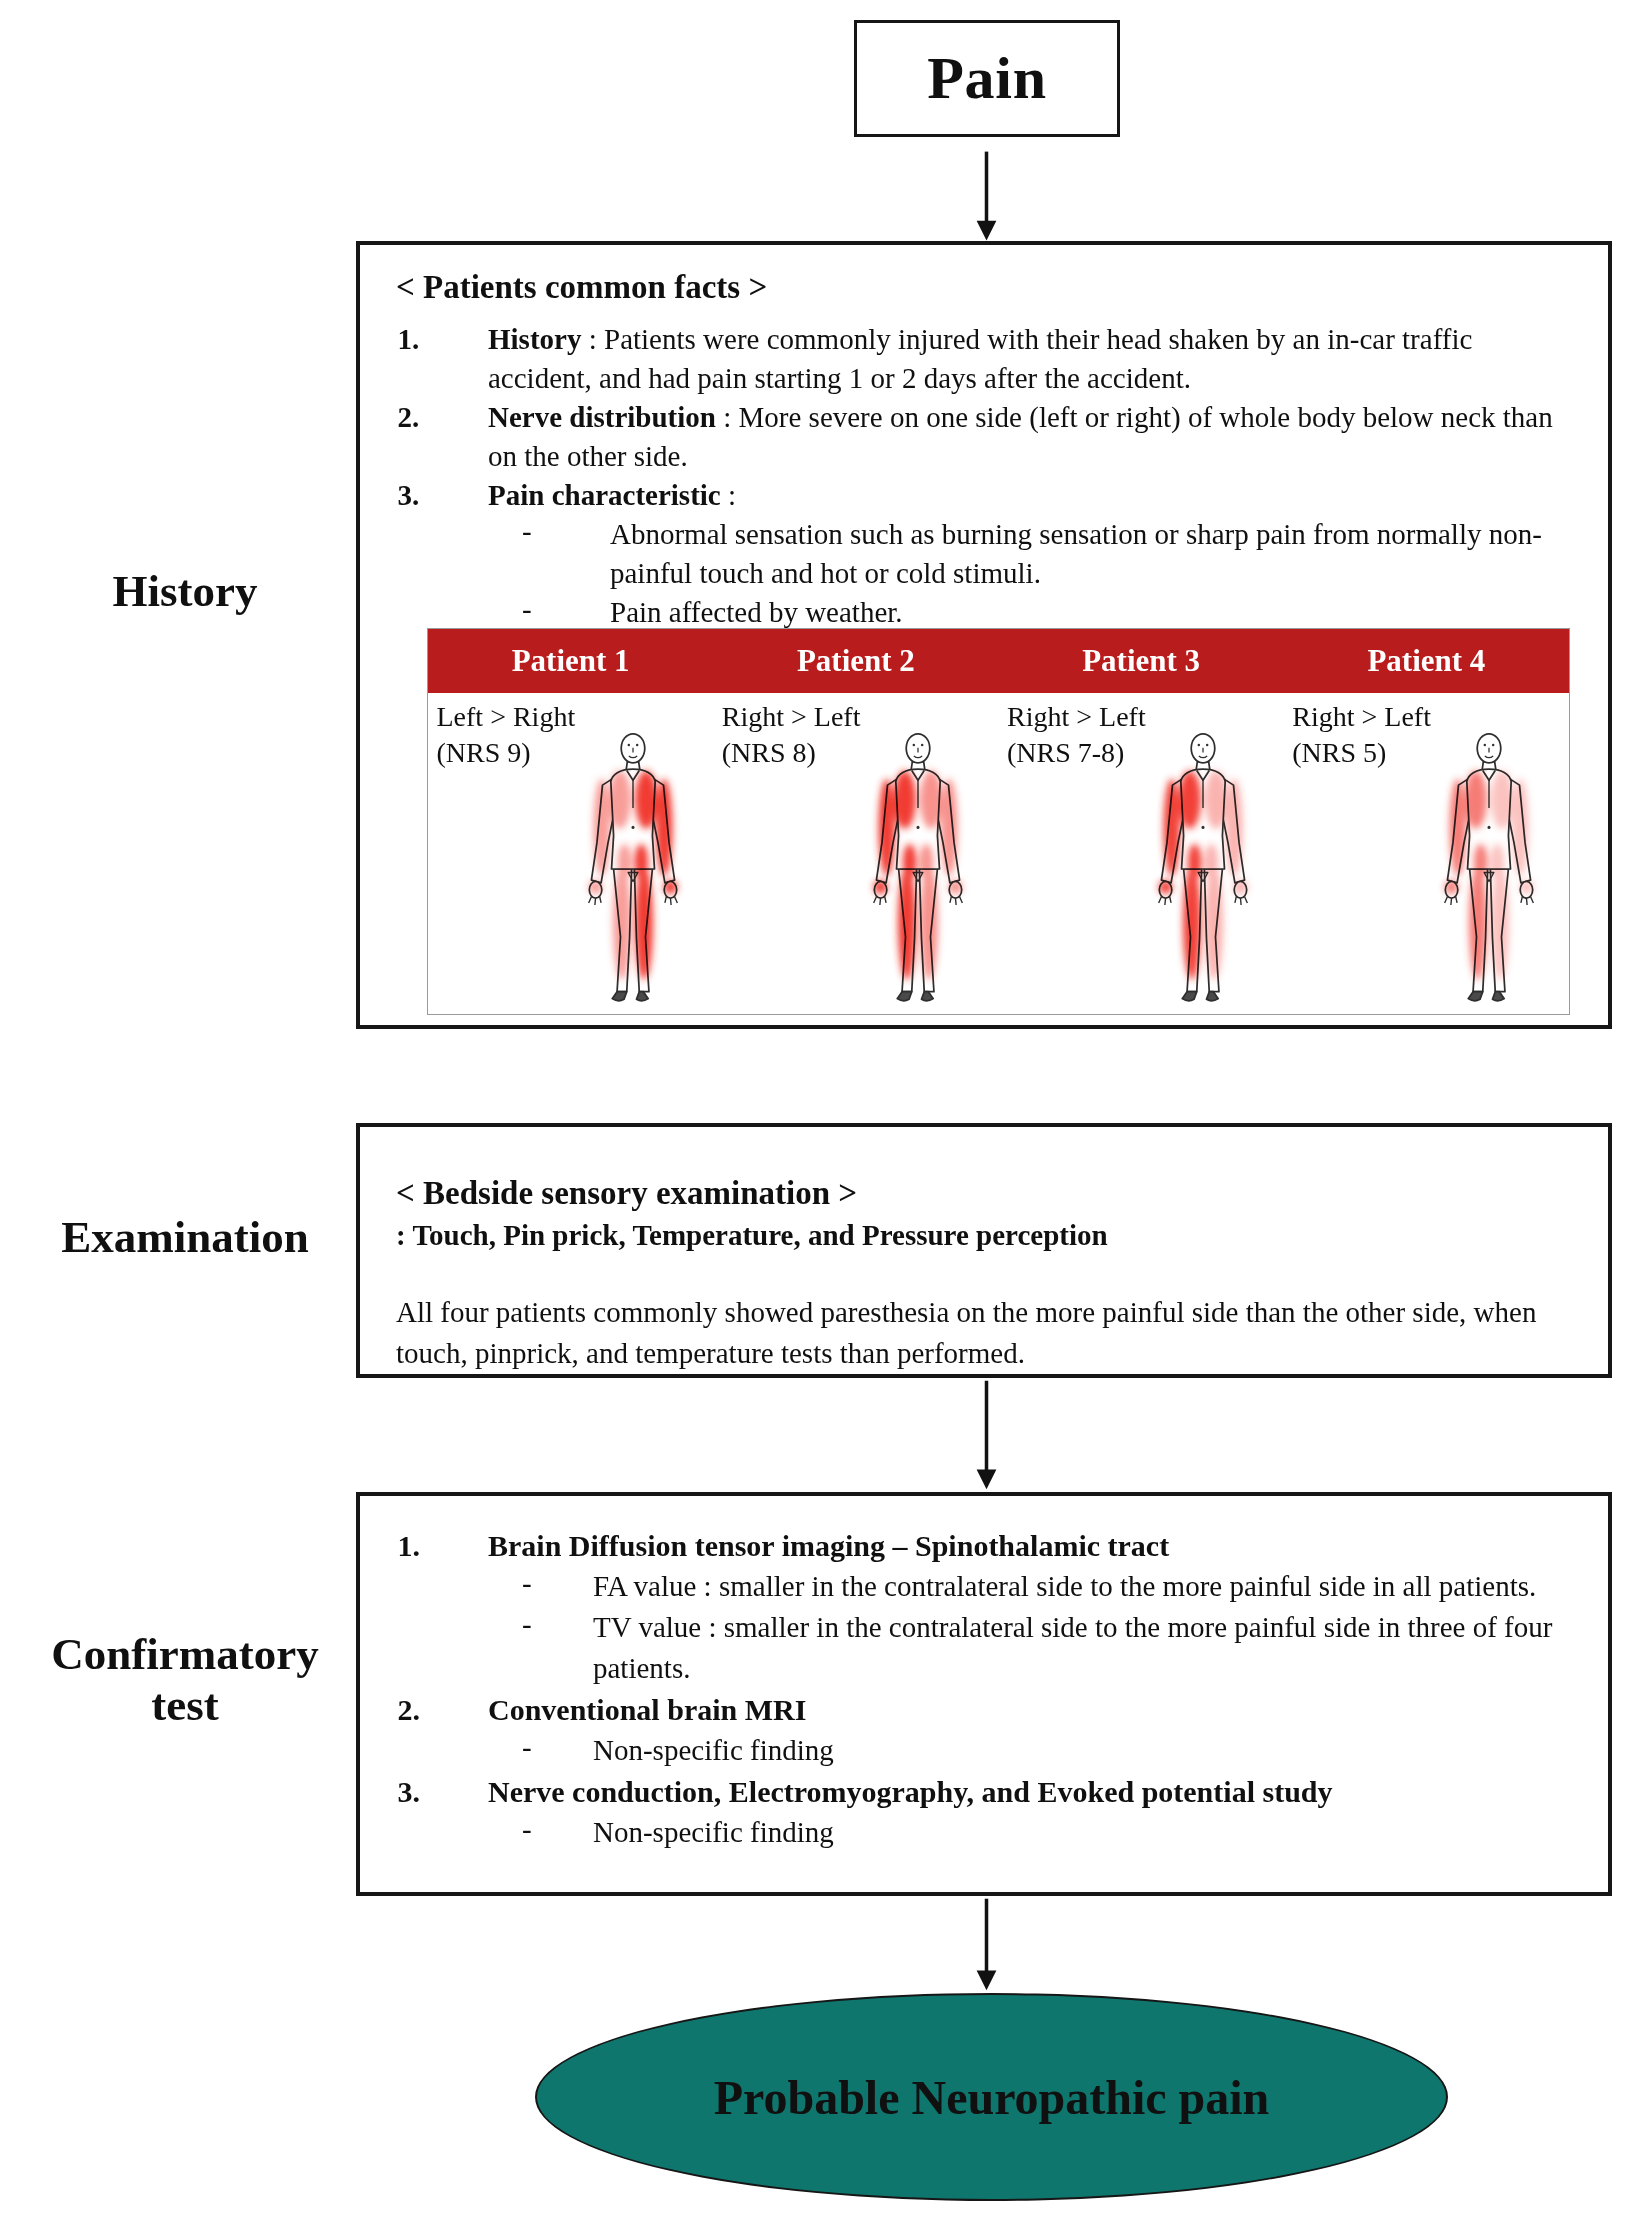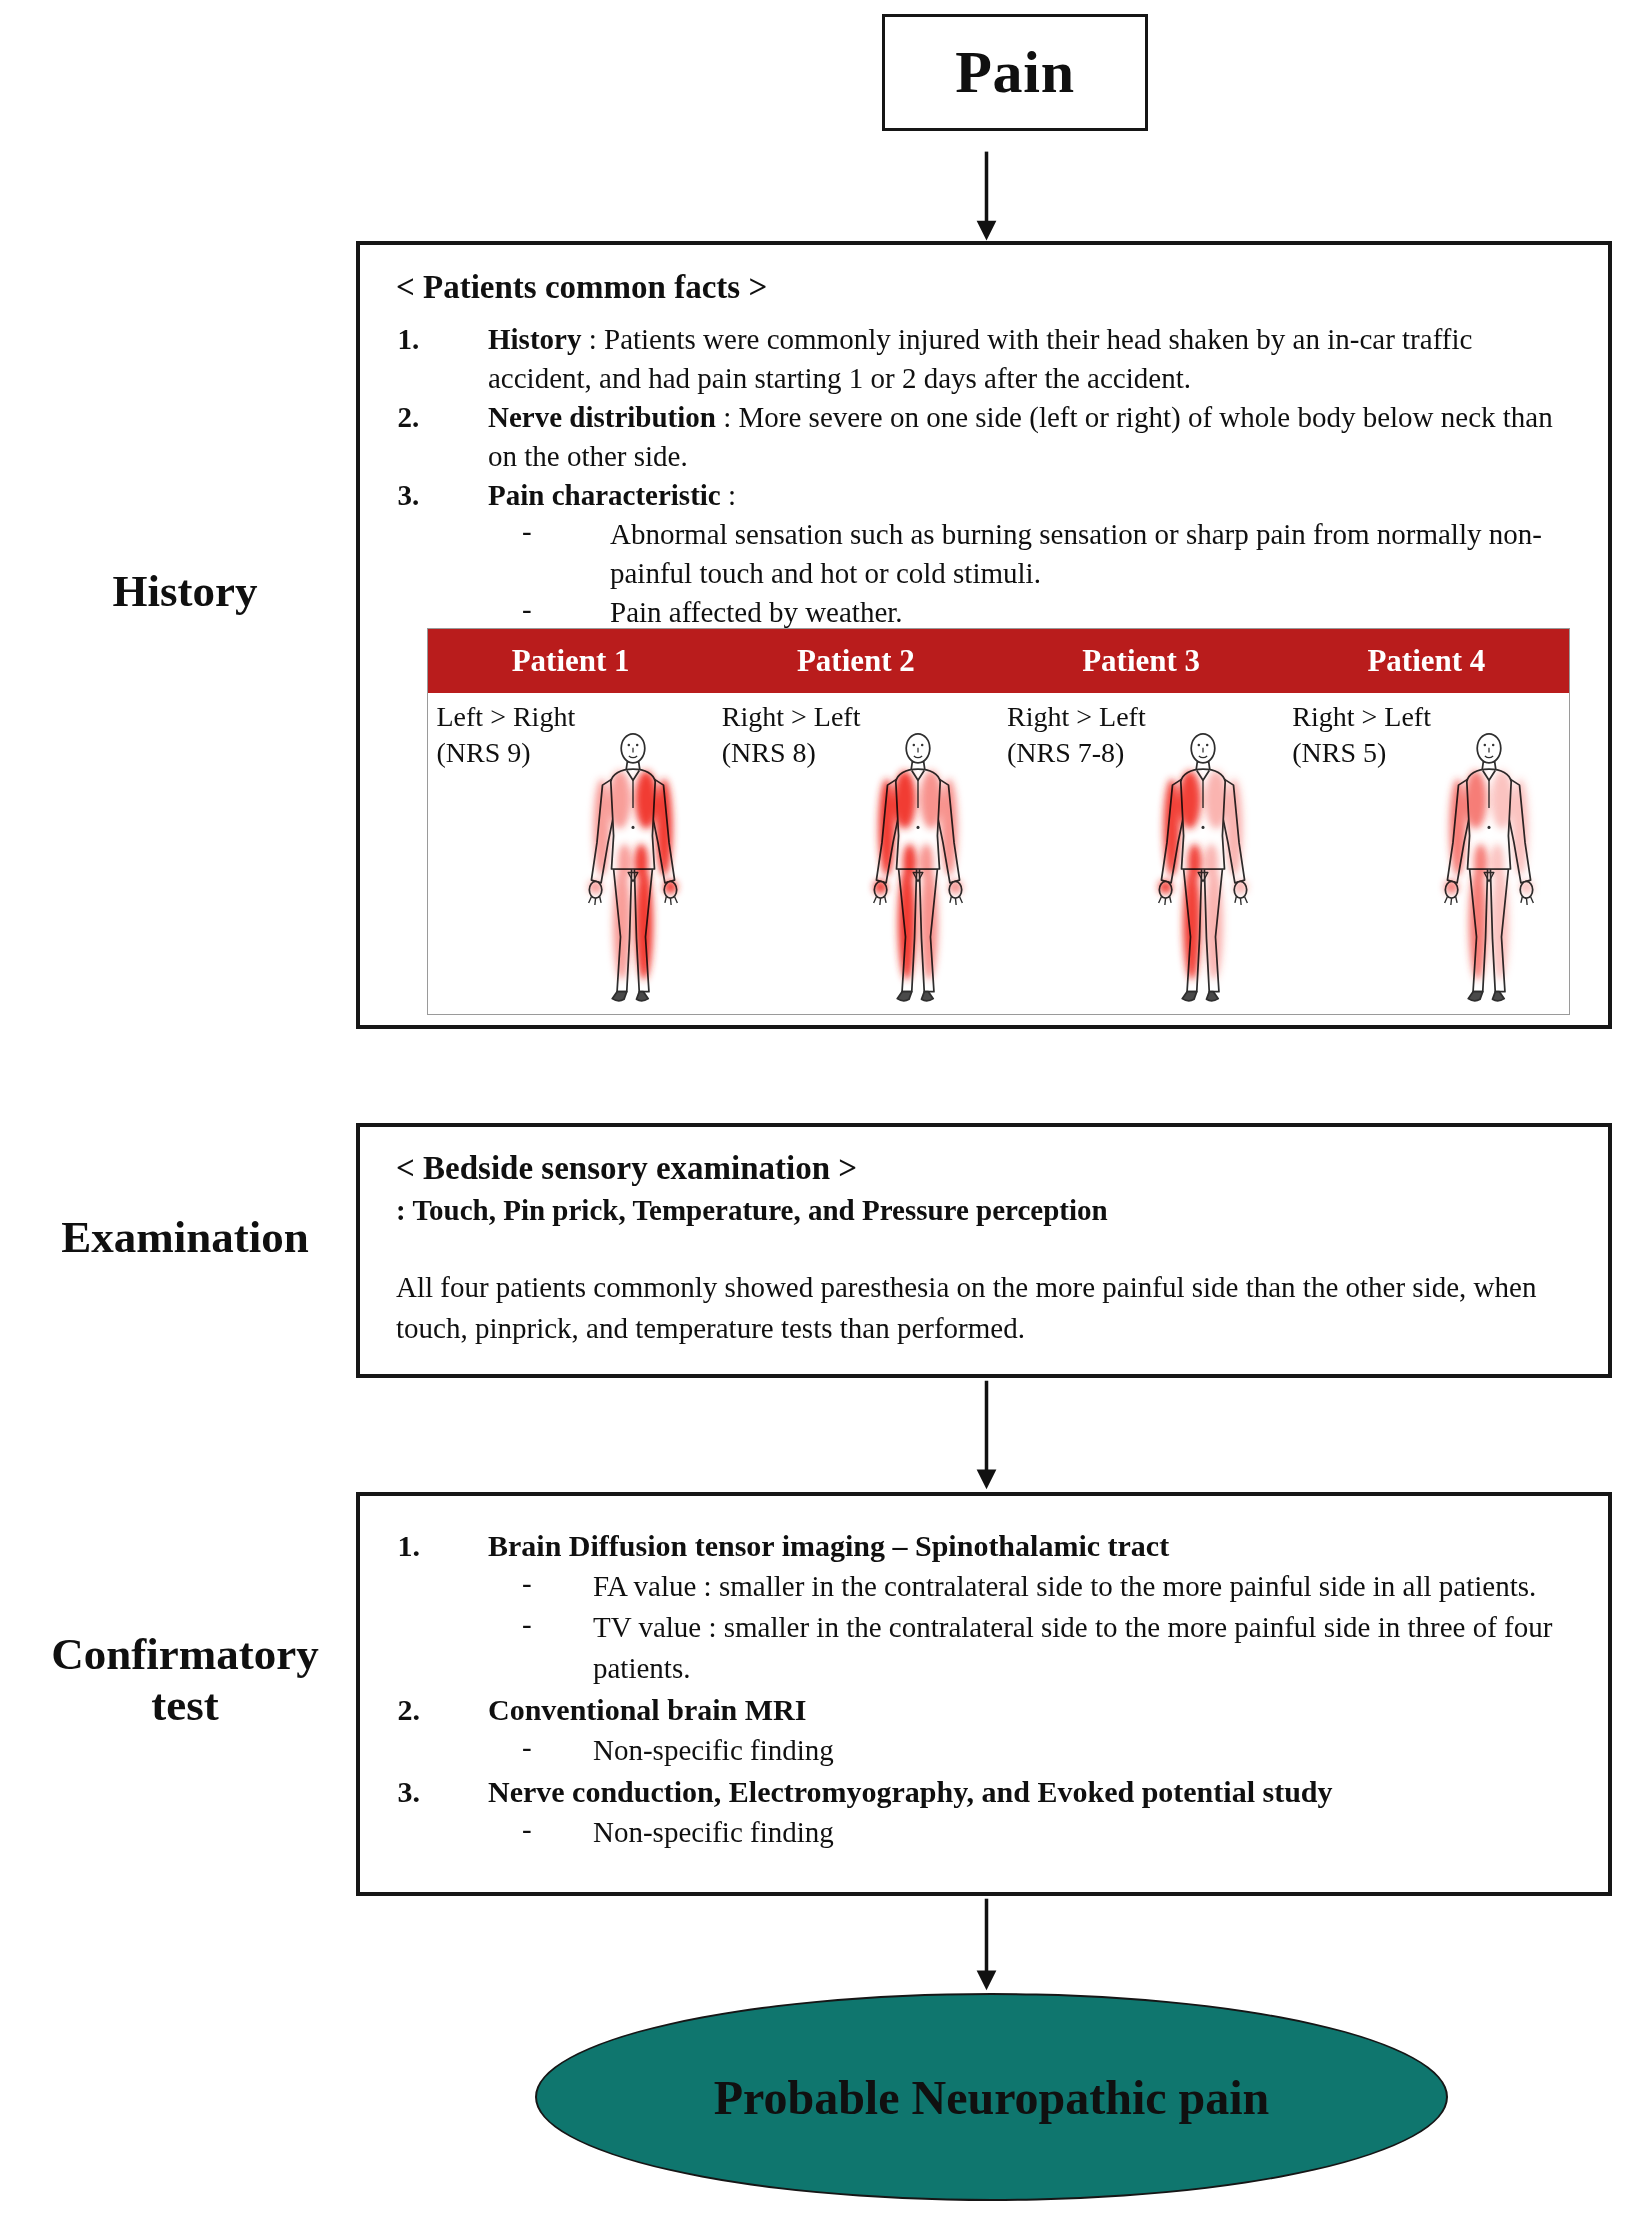--- a/index.html
+++ b/index.html
@@ -4,23 +4,23 @@
 <style>
   html,body{margin:0;padding:0;background:#ffffff;}
   .page{
     position:relative;width:1651px;height:2227px;background:#ffffff;
     font-family:"Liberation Serif","DejaVu Serif",serif;color:#101010;
     overflow:hidden;
   }
   .box{position:absolute;background:#fff;border:4.3px solid #161616;box-sizing:border-box;}
   
   .pain-box{
-    left:854px;top:14px;width:266px;height:117px;border-width:3.6px;
+    left:854px;top:20px;width:266px;height:117px;border-width:3.6px;
     display:flex;align-items:center;justify-content:center;
-    font-size:60px;font-weight:bold;letter-spacing:0.7px;margin-left:28px;
+    font-size:60px;font-weight:bold;letter-spacing:0.7px;
   }
   
   .arrow{position:absolute;left:971px;width:31px;}
   
   .side-label{
     position:absolute;left:28.5px;width:313px;text-align:center;
     font-weight:bold;font-size:45px;line-height:51px;
   }
   
   .history-box{left:356px;top:241px;width:1256px;height:788px;}
@@ -34,21 +34,21 @@
   
   .p-table{position:absolute;left:67px;top:383px;width:1143px;height:387px;border:1.4px solid #9a9a9a;box-sizing:border-box;background:#fff;}
   .t-header{height:64px;background:#b91c1c;display:grid;grid-template-columns:repeat(4,1fr);
     align-items:center;text-align:center;color:#fff;font-weight:bold;font-size:31px;}
   .t-body{position:relative;height:318px;display:grid;grid-template-columns:repeat(4,1fr);}
   .t-cell{position:relative;overflow:visible;}
   .cell-label{position:absolute;left:8.5px;top:5.7px;font-size:28px;line-height:36px;}
   .figure{position:absolute;right:28.5px;bottom:2.8px;height:278px;width:104px;}
   
   .exam-box{left:356px;top:1123px;width:1256px;height:255px;}
-  .e-heading{font-size:33px;font-weight:bold;line-height:43px;margin-top:0;}
+  .e-heading{font-size:33px;font-weight:bold;line-height:43px;margin-top:25px;}
   .e-sub{font-size:29px;font-weight:bold;line-height:40px;}
   .e-body{font-size:29px;line-height:41px;margin-top:37px;}
   
   .confirm-box{left:356px;top:1492px;width:1256px;height:404px;}
   .c-title{position:relative;padding-left:92px;font-weight:bold;font-size:30px;line-height:41px;}
   .c-title .num{position:absolute;left:1.4px;top:0;}
   .c-bullet{position:relative;padding-left:197px;font-size:29px;line-height:41px;}
   .c-bullet .dash{position:absolute;left:126px;top:-2.8px;}
   .confirm-box .box-inner{padding-top:28.5px;}
   

